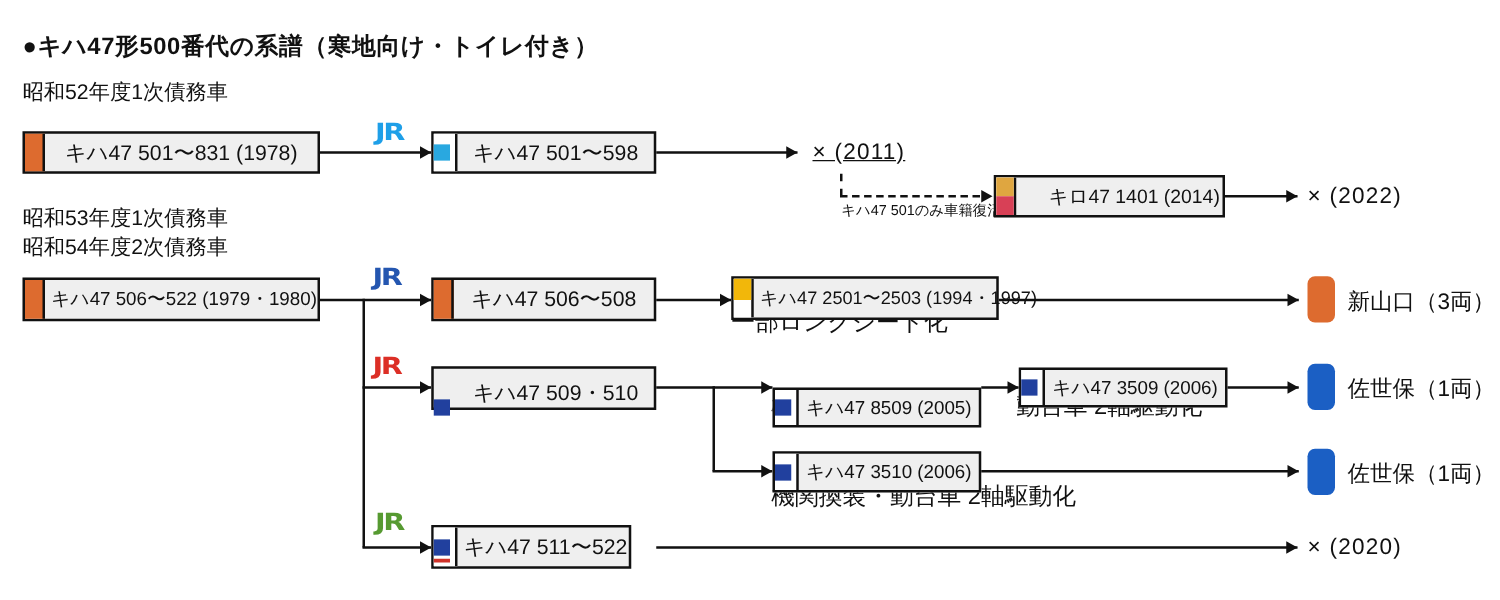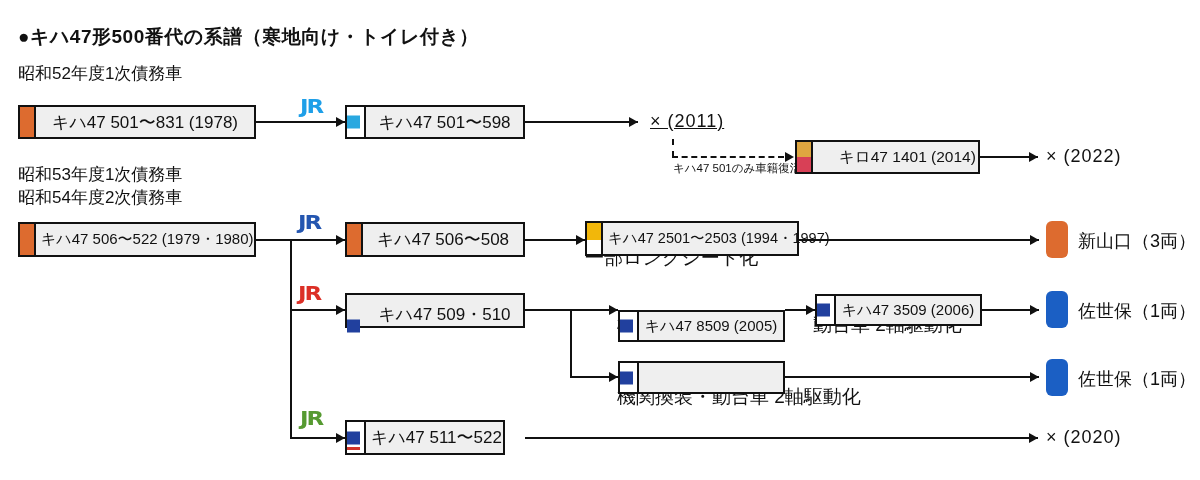--- a/index.html
+++ b/index.html
@@ -177,20 +177,21 @@
 <div class="abs dest-label" style="left:1078px;top:299px;">佐世保（1両）</div>
 
 <div class="hl" style="left:570px;top:376px;width:48px;"></div>
 <div class="ah" style="left:609px;top:372px;"></div>
 <div class="abs ann" style="left:617px;top:336px;">機関換装・動台車 2軸駆動化</div>
 
 <div class="box fs15" style="left:618px;top:361px;width:167px;height:33px;">
   <div class="strip strip-sq">
       <div class="sq sq-navy"></div>
     </div>
+  <div class="box-label">キハ47 3510 (2006)</div>
 </div>
 
 <div class="hl" style="left:785px;top:376px;width:254px;"></div>
 <div class="ah" style="left:1030px;top:372px;"></div>
 <div class="badge badge-blue" style="left:1046px;top:359px;"></div>
 <div class="abs dest-label" style="left:1078px;top:367px;">佐世保（1両）</div>
 
 <div class="hl" style="left:290px;top:437px;width:55px;"></div>
 <div class="ah" style="left:336px;top:433px;"></div>
 <div class="jr jr-green" style="left:300px;top:407px;">JR</div>

